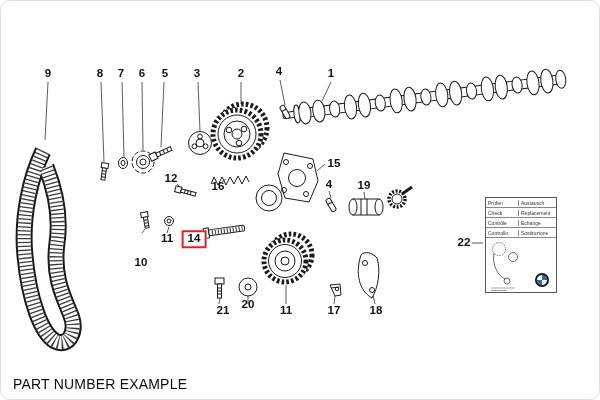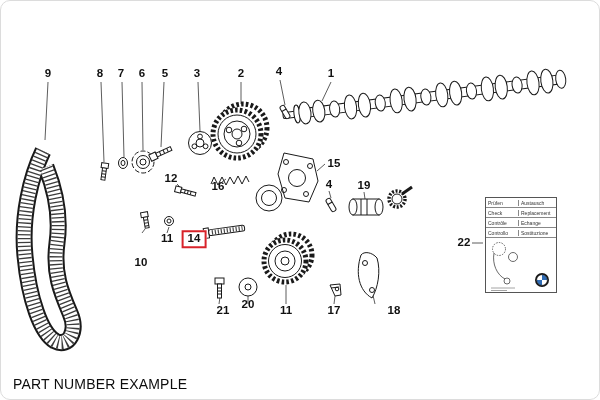--- a/index.html
+++ b/index.html
@@ -207,21 +207,21 @@
       <div class="part-label" style="left: 99px; top: 73px;">8</div>
       <div class="part-label" style="left: 47px; top: 73px;">9</div>
       <div class="part-label" style="left: 140px; top: 238px; margin-top: 24px;">10</div>
       <div class="part-label" style="left: 166px; top: 238px;">11</div>
       <div class="part-label" style="left: 170px; top: 178px;">12</div>
       <div class="part-label" style="left: 217px; top: 186px;">16</div>
       <div class="part-label highlighted" style="left: 193px; top: 238px; border-color: rgb(216, 35, 42);">14</div>
       <div class="part-label" style="left: 333px; top: 163px;">15</div>
       <div class="part-label" style="left: 285px; top: 310px;">11</div>
       <div class="part-label" style="left: 333px; top: 310px;">17</div>
-      <div class="part-label" style="left: 393px; top: 310px;">18</div>
+      <div class="part-label" style="left: 375px; top: 310px;">18</div>
       <div class="part-label" style="left: 363px; top: 185px;">19</div>
       <div class="part-label" style="left: 247px; top: 304px;">20</div>
       <div class="part-label" style="left: 222px; top: 310px;">21</div>
       <div class="part-label" style="left: 463px; top: 242px;">22</div>
     </div>
 
   <div class="legend-box">
     <div>
       <div class="legend-row">
         <span class="l">Prüfen</span>

